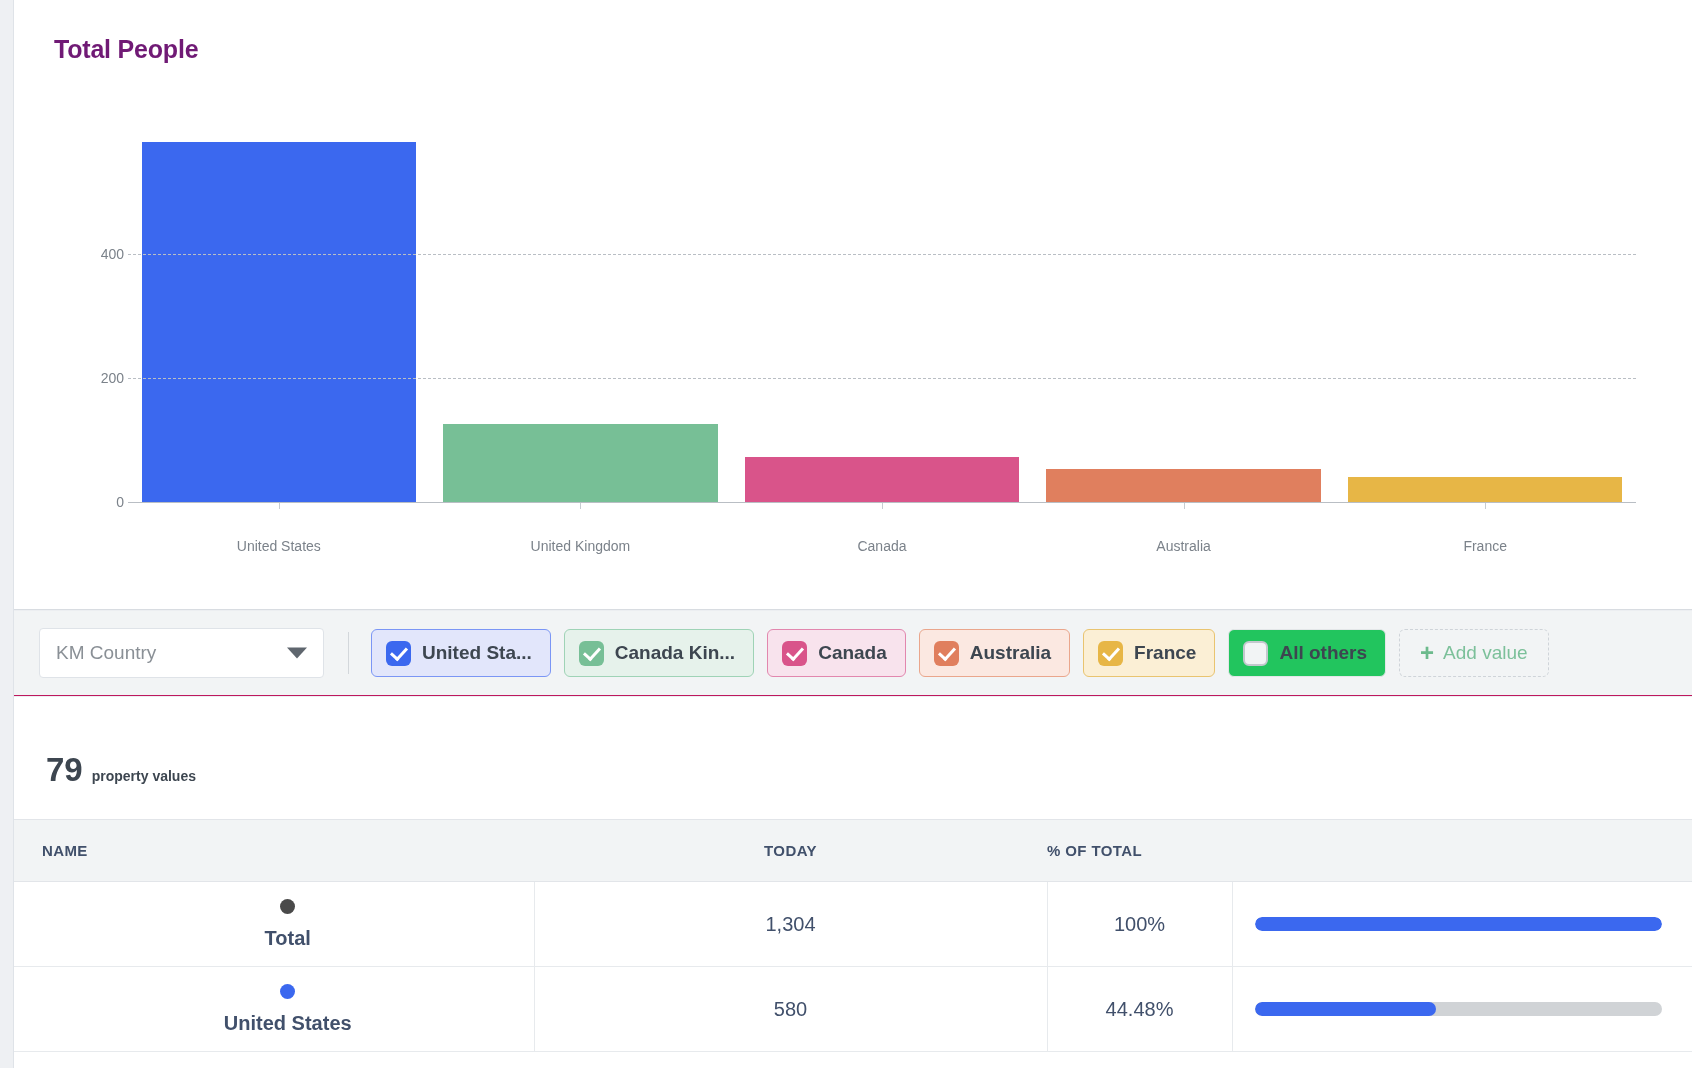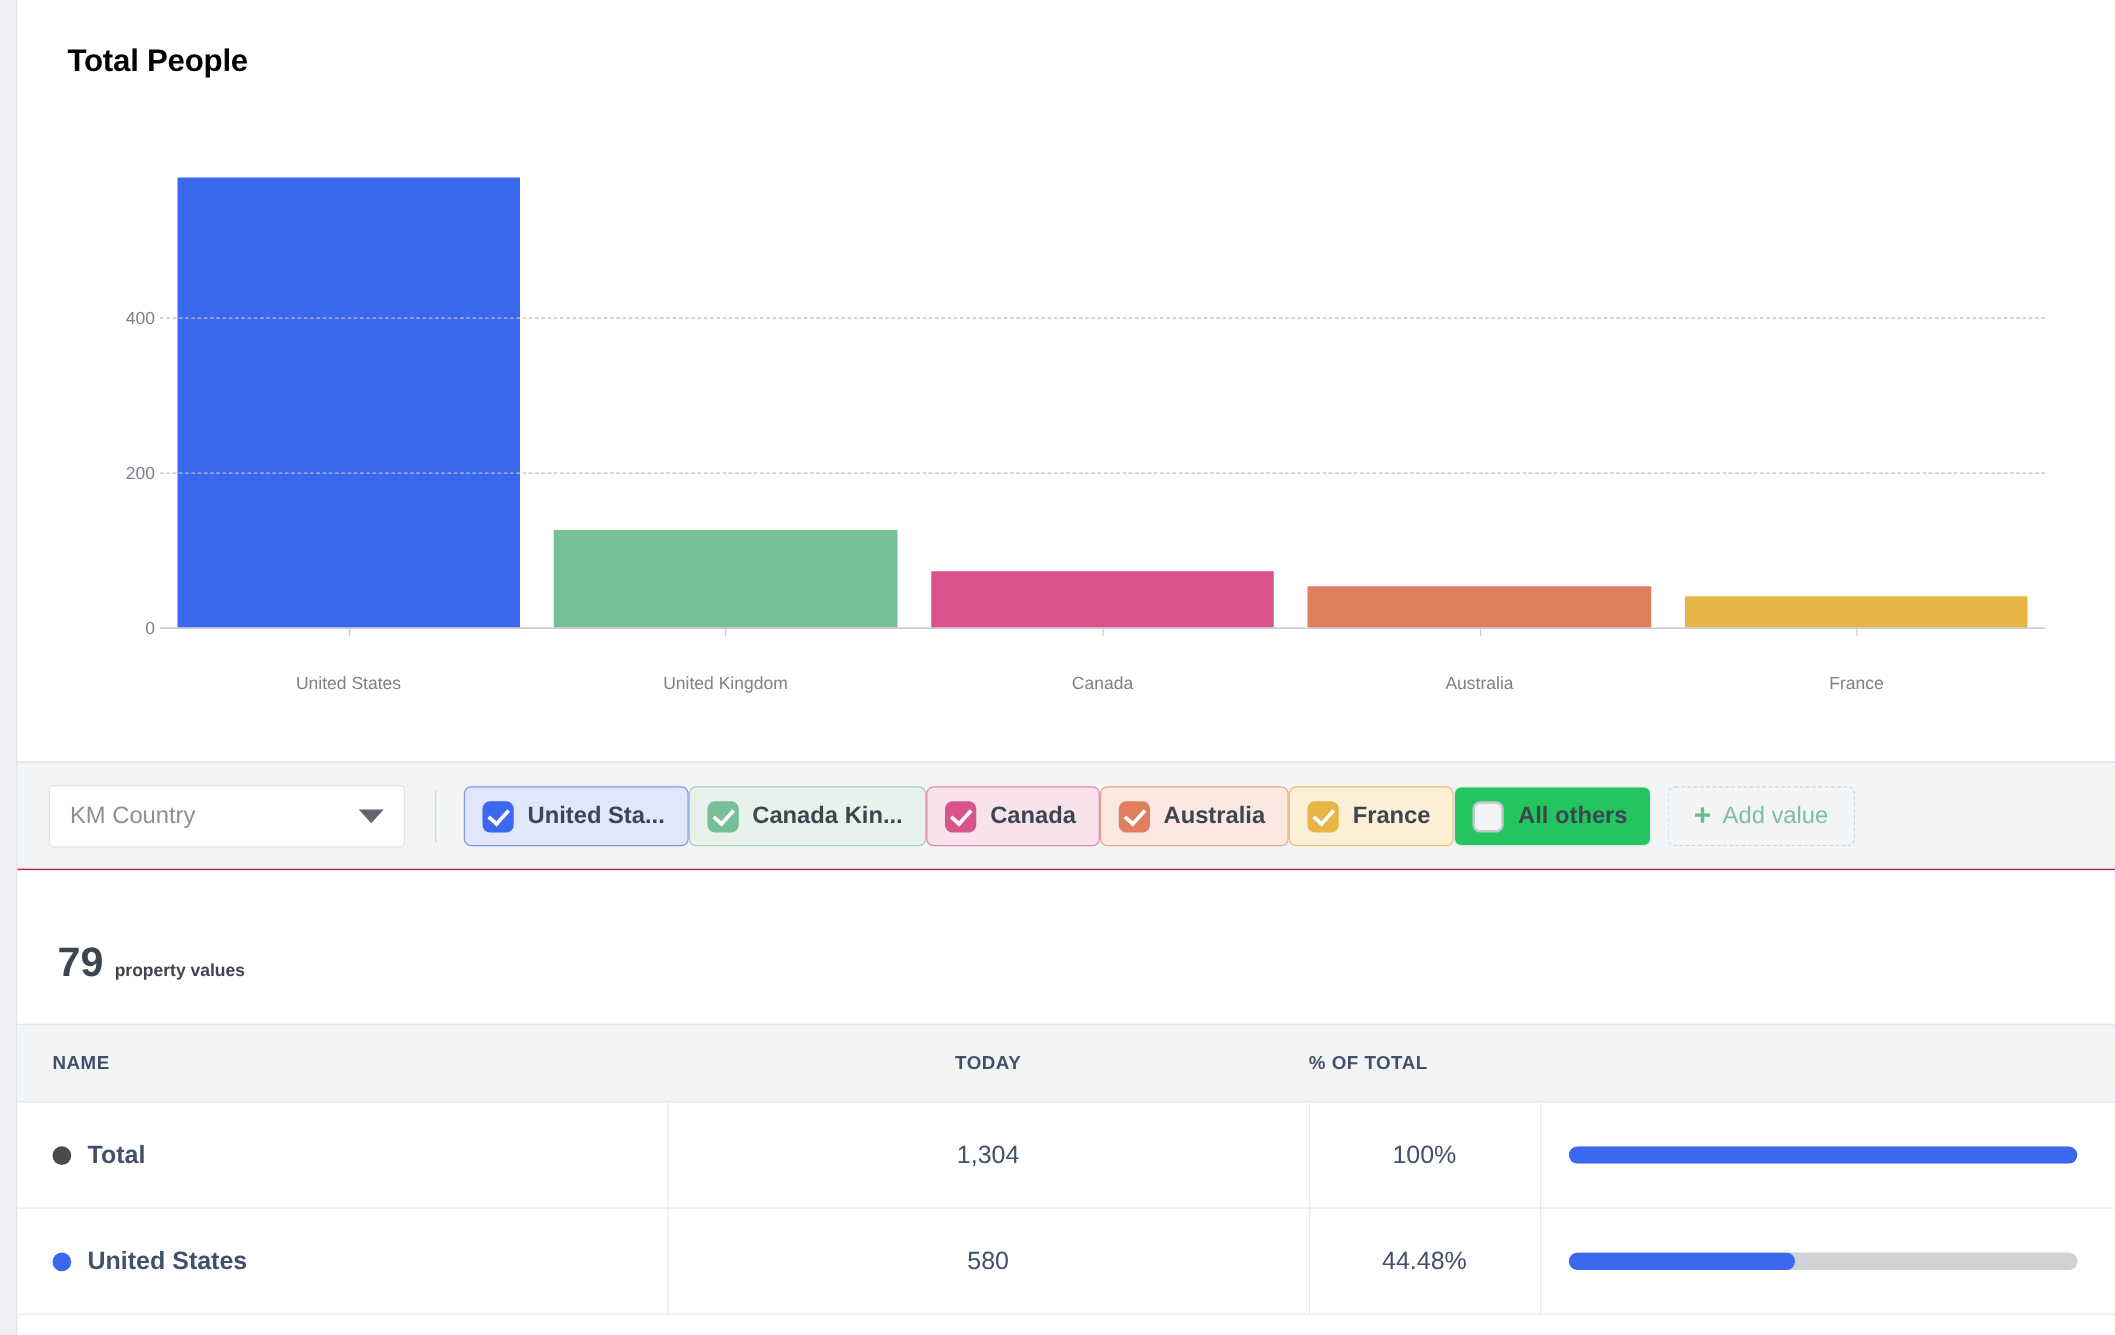--- a/index.html
+++ b/index.html
@@ -15,21 +15,21 @@
   .gutter { position:absolute; left:0; top:0; width:14px; height:1068px; background:#eef0f3; }
   .gutter-line { position:absolute; left:13px; top:0; width:1px; height:1068px; background:#dfe3e8; }
 
   
   .chart-card {
     position:absolute; left:14px; top:0; width:1678px; height:610px;
     background:#ffffff; border-bottom:1px solid #d8dce1;
   }
   .chart-title {
     position:absolute; left:40px; top:35px;
-    font-size:25px; font-weight:bold; color:#000000; letter-spacing:-0.2px;
+    font-size:25px; font-weight:bold; color:#701a75; letter-spacing:-0.2px;
   }
   .plot {
     position:absolute; left:92px; top:130px; width:1530px; height:372px;
   }
   .gridline {
     position:absolute; left:22px; right:0; height:0;
     border-top:1px dashed #b9bec4;
   }
   .baseline {
     position:absolute; left:22px; right:0; height:1px; background:#b9bec4;
@@ -63,21 +63,21 @@
     display:flex; align-items:center; padding:0 16px;
     font-size:19px; color:#8a9096; position:relative;
   }
   .caret {
     position:absolute; right:16px; top:50%; transform:translateY(-50%);
     width:0; height:0; border-left:10px solid transparent;
     border-right:10px solid transparent; border-top:11px solid #5f666e;
   }
   .divider { width:1px; height:42px; background:#d3d7db; margin:0 22px 0 24px; }
 
-  .chips { display:flex; align-items:flex-start; }
+  .chips { display:flex; align-items:flex-start; gap:13px; }
   .chip {
     height:48px; border-radius:6px; display:flex; align-items:center;
     padding:0 18px 0 14px; gap:11px; font-size:19px; font-weight:bold;
     color:#3d4650; white-space:nowrap; border:1px solid transparent;
   }
   .cbox {
     width:25px; height:25px; border-radius:6px; position:relative; flex:none;
   }
   .cbox.checked::after {
     content:""; position:absolute; left:8px; top:3px;
@@ -120,21 +120,21 @@
   th.c-bar { width:460px; }
 
   tbody td {
     height:85px; border-bottom:1px solid #e7eaed; font-size:20px; color:#41506b;
   }
   td.c-name { padding-left:28px; border-right:1px solid #e7eaed; }
   td.c-today { text-align:center; border-right:1px solid #e7eaed; }
   td.c-pct { text-align:center; border-right:1px solid #e7eaed; }
   td.c-bar { padding:0 30px 0 22px; }
 
-  .name-cell { display:flex; align-items:center; gap:13px; font-weight:bold; }
+  .name-cell { display:flex; align-items:center; gap:13px; font-weight:bold;flex-direction:column; }
   .dot { width:15px; height:15px; border-radius:50%; flex:none; }
 
   .track {
     width:100%; height:14px; border-radius:8px; background:#d0d3d6; overflow:hidden;
   }
   .fill { height:100%; border-radius:8px; }
 </style>
 </head>
 <body>
 

